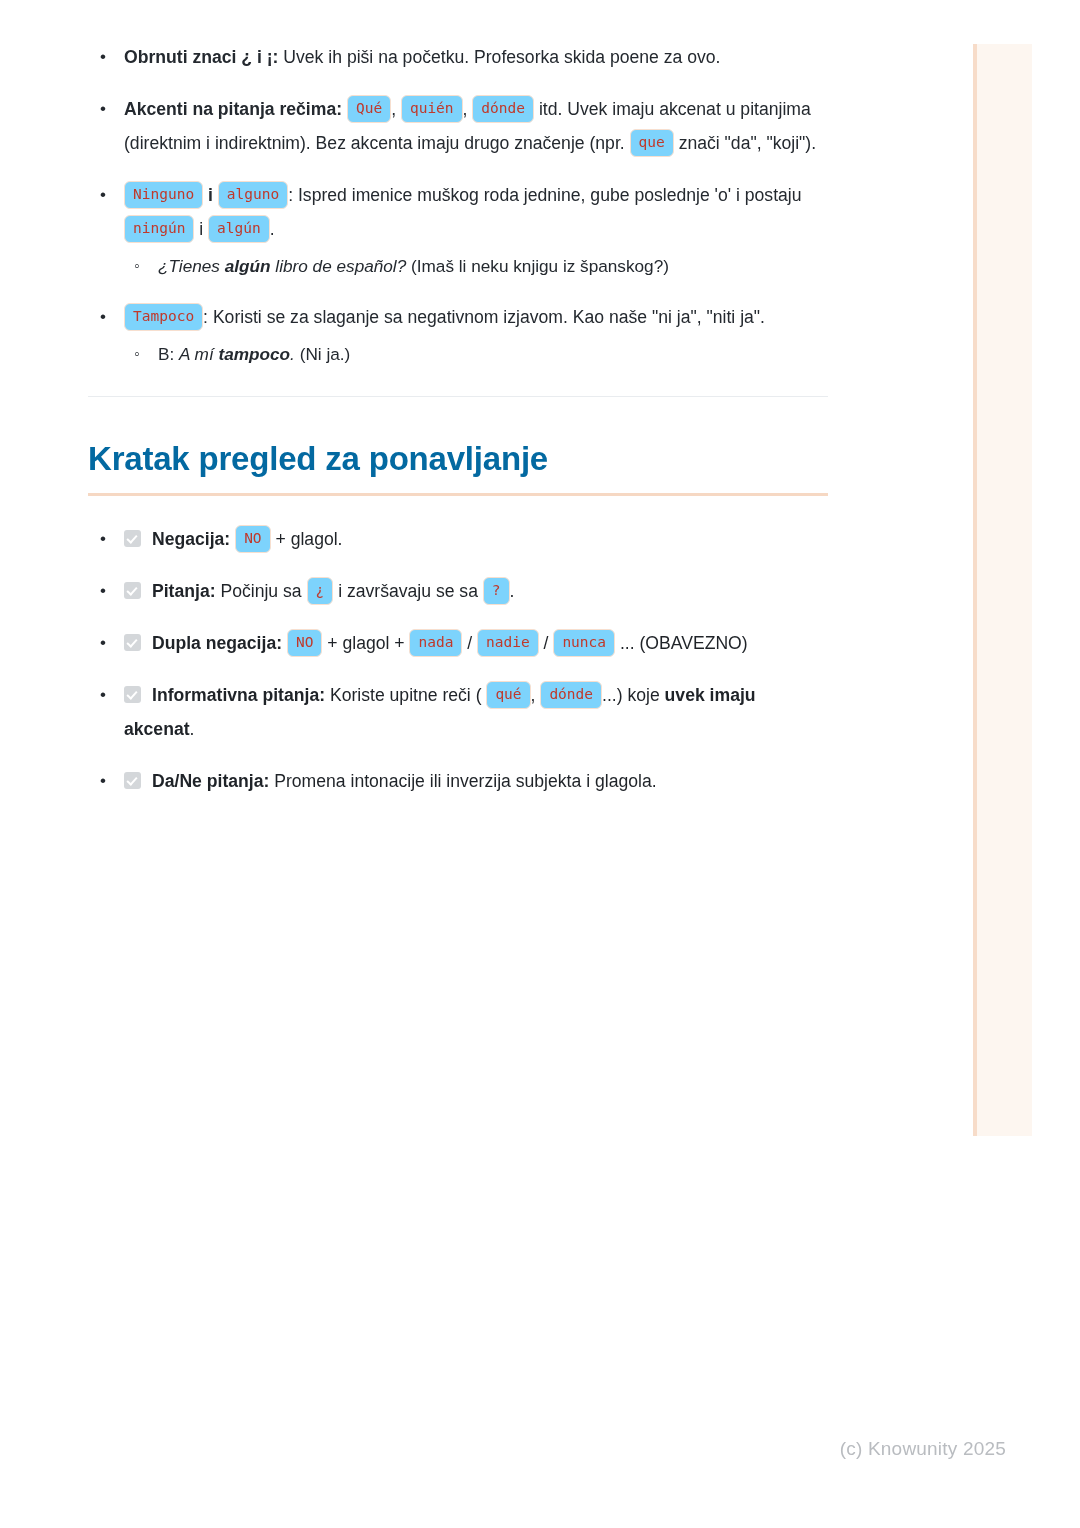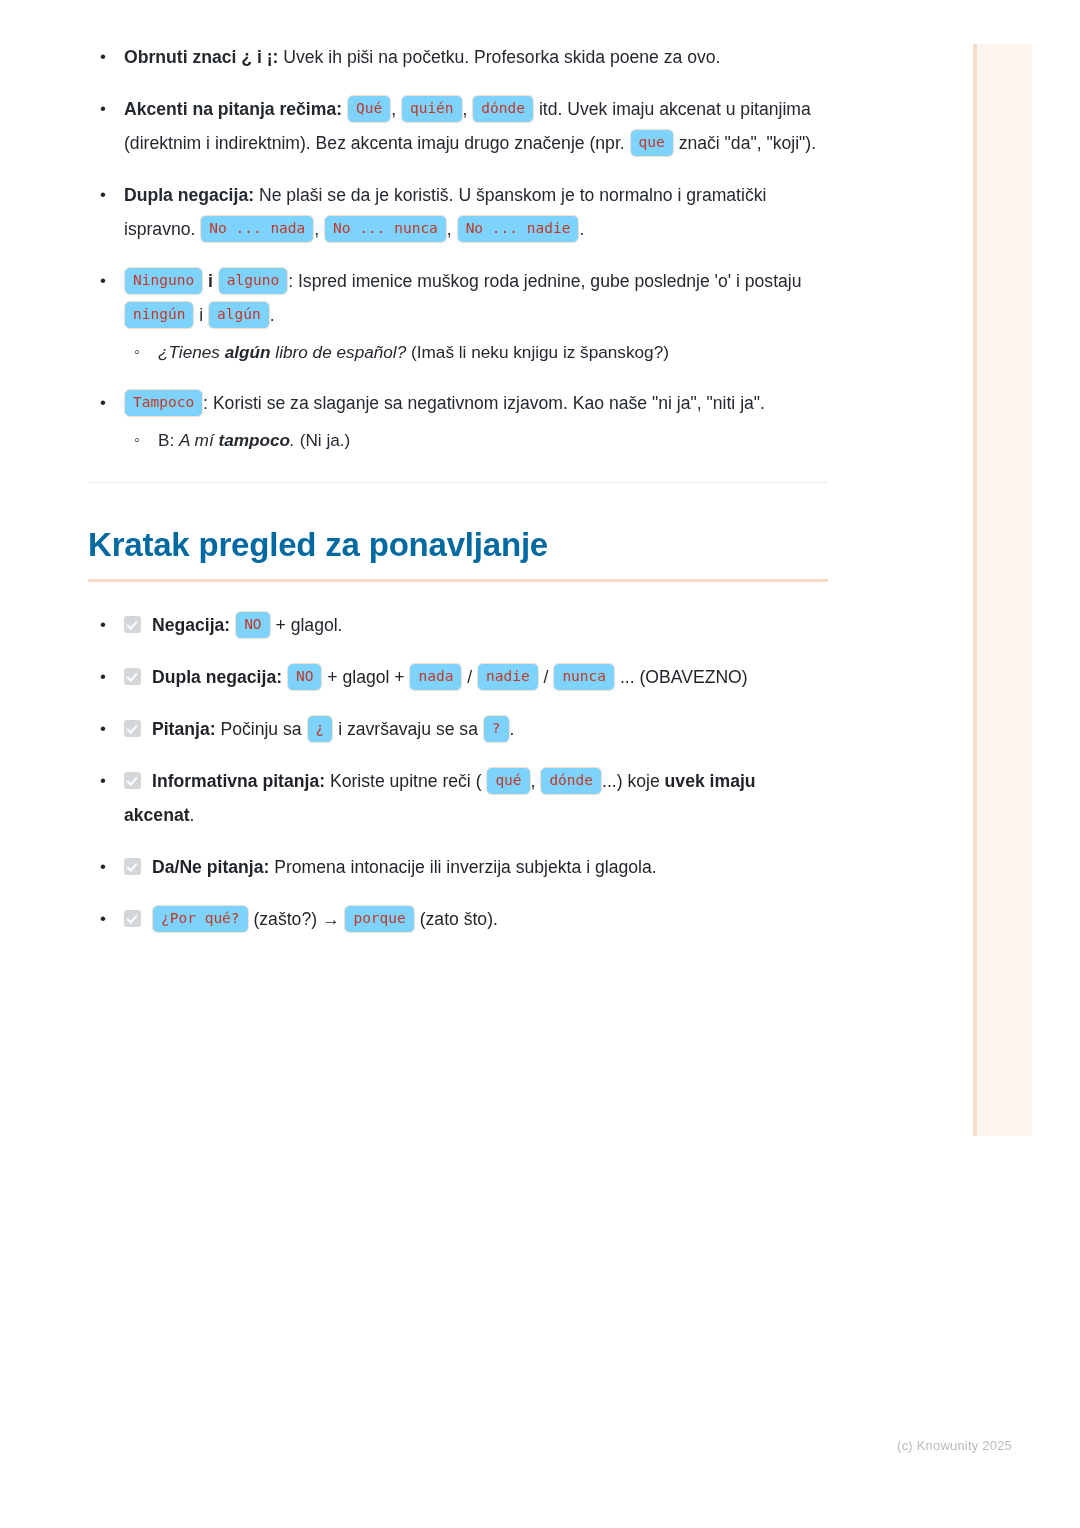--- a/index.html
+++ b/index.html
@@ -162,23 +162,23 @@
     width: 4px;
     height: 8px;
     border: solid #ffffff;
     border-width: 0 2px 2px 0;
     transform: rotate(42deg);
   }
 
   
   .footer {
     position: absolute;
-    right: 68px;
+    right: 74px;
     top: 1438px;
-    font-size: 13px;
+    font-size: 19px;
     color: #b9bcc0;
     letter-spacing: 0.2px;
   }
 </style>
 </head>
 <body>
 
 <div class="side-panel"></div>
 
 <div class="page">
@@ -192,26 +192,20 @@
     <li>
       <b>Akcenti na pitanja rečima:</b>
       <code>Qué</code><span>,</span>
       <code>quién</code><span>,</span>
       <code>dónde</code>
       <span>itd. Uvek imaju akcenat u pitanjima (direktnim i indirektnim). Bez akcenta imaju drugo značenje (npr.</span>
       <code>que</code>
       <span>znači "da", "koji").</span>
     </li>
 
-    <li>
-      <b>Dupla negacija:</b><span> Ne plaši se da je koristiš. U španskom je to normalno i gramatički ispravno.</span>
-      <code>No ... nada</code><span>,</span>
-      <code>No ... nunca</code><span>,</span>
-      <code>No ... nadie</code><span>.</span>
-    </li>
 
     <li>
       <code>Ninguno</code>
       <b>i</b>
       <code>alguno</code><span>: Ispred imenice muškog roda jednine, gube poslednje 'o' i postaju</span>
       <code>ningún</code>
       <span>i</span>
       <code>algún</code><span>.</span>
 
       <ul class="lvl2">
@@ -237,56 +231,49 @@
 
   <h2 class="section-title">Kratak pregled za ponavljanje</h2>
   <div class="title-rule"></div>
 
   <ul class="checklist">
 
     <li>
       <span class="cbox"></span><b>Negacija:</b>
       <code>NO</code>
       <span>+ glagol.</span>
+    </li>
+
+    <li>
+      <span class="cbox"></span><b>Pitanja:</b><span> Počinju sa</span>
+      <code>¿</code>
+      <span>i završavaju se sa</span>
+      <code>?</code><span>.</span>
     </li>
 
     <li>
       <span class="cbox"></span><b>Dupla negacija:</b>
       <code>NO</code>
       <span>+ glagol +</span>
       <code>nada</code>
       <span>/</span>
       <code>nadie</code>
       <span>/</span>
       <code>nunca</code>
       <span>... (OBAVEZNO)</span>
     </li>
 
     <li>
-      <span class="cbox"></span><b>Pitanja:</b><span> Počinju sa</span>
-      <code>¿</code>
-      <span>i završavaju se sa</span>
-      <code>?</code><span>.</span>
-    </li>
-
-    <li>
       <span class="cbox"></span><b>Informativna pitanja:</b><span> Koriste upitne reči (</span>
       <code>qué</code><span>,</span>
       <code>dónde</code><span>...) koje </span><b>uvek imaju akcenat</b><span>.</span>
     </li>
 
     <li>
       <span class="cbox"></span><b>Da/Ne pitanja:</b><span> Promena intonacije ili inverzija subjekta i glagola.</span>
     </li>
 
-    <li>
-      <span class="cbox"></span><code>¿Por qué?</code>
-      <span>(zašto?)</span>
-      <span>→</span>
-      <code>porque</code>
-      <span>(zato što).</span>
-    </li>
 
   </ul>
 
 </div>
 
 <div class="footer">(c) Knowunity 2025</div>
 
 </body></html>

